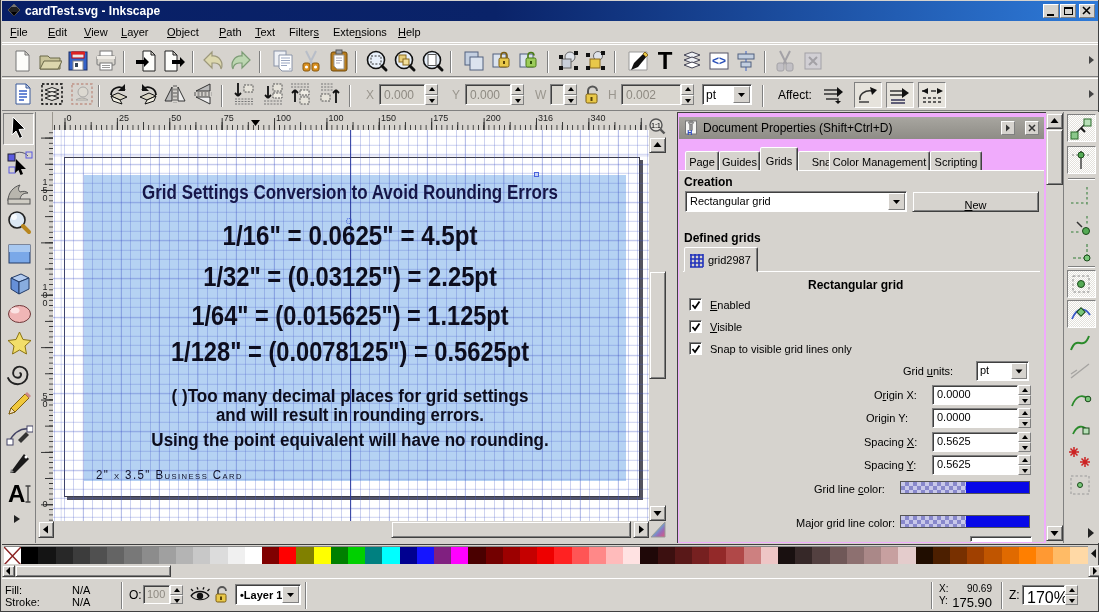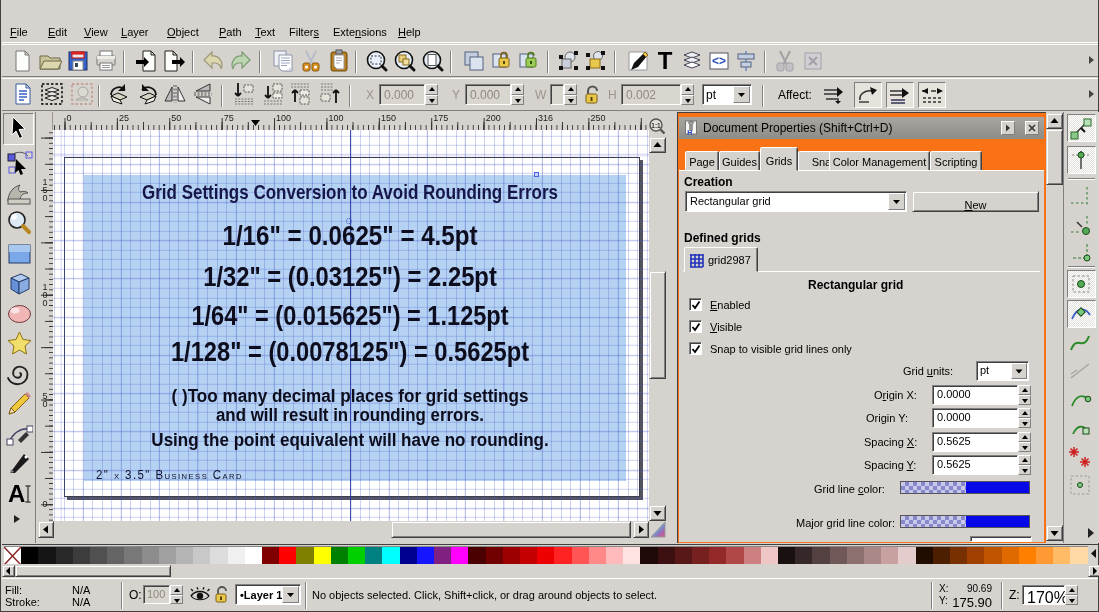--- a/index.html
+++ b/index.html
@@ -29,20 +29,39 @@
 .rv{position:absolute;left:4px;font-size:9px;line-height:8px;color:#222;text-align:center;width:8px}
 .ctxt{position:absolute;left:297px;transform:translateX(-50%);white-space:nowrap;font-weight:bold;color:#0d0d1d}
 .tab{position:absolute;background:#d6d3ce;border:1px solid;border-color:#fff #404040 transparent #fff;box-shadow:inset -1px 0 0 #808080;font-size:11px;text-align:center;padding-top:4px;height:20px;border-radius:2px 2px 0 0}
 .dlbl{position:absolute;font-size:11px;color:#000;white-space:nowrap}
 .snapbtn{position:absolute;left:3px;width:29px;height:28px}
 .snapbtn.prs{border:1px solid;border-color:#808080 #fff #fff #808080;background:#e3e1db;background-image:linear-gradient(45deg,#fff 25%,transparent 25%,transparent 75%,#fff 75%),linear-gradient(45deg,#fff 25%,transparent 25%,transparent 75%,#fff 75%);background-size:2px 2px;background-position:0 0,1px 1px}
 </style></head>
 <body>
 <div id="win">
 
+<div class="abs" id="titlebar" style="left:1px;top:1px;width:1096px;height:20px;background:linear-gradient(90deg,#081f66 0%,#0a2369 45%,#2e7ad8 100%)">
+ <svg class="abs" style="left:4px;top:2px" width="16" height="16" viewBox="0 0 16 16">
+        <path d="M8 1 L14 7 L8 13 L2 7 Z" fill="#222" stroke="#555"></path>
+        <path d="M8 1 L11 4 L5 4 Z" fill="#777"></path>
+        <path d="M8 13 L5 9 h6 Z" fill="#000"></path>
+      </svg>
+ <span class="abs" style="left:23px;top:3px;font-size:12px;font-weight:bold;color:#fff">cardTest.svg - Inkscape</span>
+ <div class="abs raised" style="left:1041px;top:3px;width:16px;height:14px;background:#d6d3ce">
+        <div class="abs" style="left:3px;top:9px;width:7px;height:2px;background:#000"></div>
+      </div>
+ <div class="abs raised" style="left:1058px;top:3px;width:16px;height:14px;background:#d6d3ce">
+        <div class="abs" style="left:3px;top:2px;width:9px;height:8px;border:1px solid #000;border-top:2px solid #000"></div>
+      </div>
+ <div class="abs raised" style="left:1077px;top:3px;width:16px;height:14px;background:#d6d3ce">
+        <svg width="14" height="12">
+          <path d="M3 2 L10 9 M10 2 L3 9" stroke="#000" stroke-width="1.6"></path>
+        </svg>
+      </div>
+</div>
 
 <div class="abs" id="menubar" style="left:1px;top:21px;width:1096px;height:22px;background:#d6d3ce;border-bottom:1px solid #fff">
  <span class="abs t11" style="left:8px;top:5px"><u>F</u>ile</span>
  <span class="abs t11" style="left:46px;top:5px"><u>E</u>dit</span>
  <span class="abs t11" style="left:82px;top:5px"><u>V</u>iew</span>
  <span class="abs t11" style="left:119px;top:5px"><u>L</u>ayer</span>
  <span class="abs t11" style="left:165px;top:5px"><u>O</u>bject</span>
  <span class="abs t11" style="left:217px;top:5px"><u>P</u>ath</span>
  <span class="abs t11" style="left:253px;top:5px"><u>T</u>ext</span>
  <span class="abs t11" style="left:287px;top:5px">Filter<u>s</u></span>
@@ -444,21 +463,21 @@
   <span class="rl" style="left:13.5px">0</span>
         <span class="rl" style="left:65.9px">25</span>
         <span class="rl" style="left:118.3px">50</span>
         <span class="rl" style="left:170.7px">75</span>
         <span class="rl" style="left:223.1px">100</span>
         <span class="rl" style="left:275.5px">100</span>
         <span class="rl" style="left:327.9px">150</span>
         <span class="rl" style="left:380.3px">175</span>
         <span class="rl" style="left:432.7px">200</span>
         <span class="rl" style="left:485.1px">316</span>
-        <span class="rl" style="left:537.5px">250</span>
+        <span class="rl" style="left:537.5px">340</span>
   <svg class="abs" style="left:198px;top:8px" width="10" height="7">
           <path d="M0 0 h9 l-4.5 6 z" fill="#000"></path>
         </svg>
  </div>
 
  <div class="abs" id="vruler" style="left:1px;top:18px;width:16px;height:391px;background:#d6d3ce;
    background-image:linear-gradient(#333 0 1px,transparent 1px),linear-gradient(#333 0 1px,transparent 1px),linear-gradient(#333 0 1px,transparent 1px);
    background-size:12px 52.4px,8px 26.2px,4px 5.24px;background-repeat:repeat-y;background-position:right 0px top 7.6px,right 0px top 7.6px,right 0px top 2.36px">
   <div class="rv" style="top:48px">1<br>5<br>0</div>
   <div class="rv" style="top:153px">1<br>0<br>0</div>
@@ -528,21 +547,21 @@
             <stop offset="0" stop-color="#3cb44b"></stop>
             <stop offset="0.35" stop-color="#4ec9e0"></stop>
             <stop offset="0.7" stop-color="#9a6ab8"></stop>
             <stop offset="1" stop-color="#e05a7a"></stop>
           </linearGradient>
         </defs>
         <path d="M2 16 L16 1 L16 16 Z" fill="url(#cmg)" stroke="#999"></path>
       </svg>
 </div>
 
-<div class="abs" id="dock" style="left:676px;top:112px;width:369px;height:431px;background:#f97316;border-left:1px solid #404040;border-top:1px solid #404040">
+<div class="abs" id="dock" style="left:676px;top:112px;width:369px;height:431px;background:#f0abfc;border-left:1px solid #404040;border-top:1px solid #404040">
  <div class="abs" style="left:1px;top:4px;width:365px;height:22px;background:linear-gradient(#a8a6a0,#8e8c86)">
   <svg class="abs" style="left:4px;top:3px" width="16" height="16" viewBox="0 0 16 16">
           <rect x="2.5" y="1" width="11" height="13" fill="#f6f6f4" stroke="#777"></rect>
           <path d="M5 3 a3.2 3.2 0 0 1 6 0 l-1.6 0.6 a1.6 1.6 0 0 0 -2.8 0 z" fill="#8f8f8f" stroke="#666" stroke-width="0.5"></path>
           <rect x="6.7" y="4" width="2.6" height="6.5" fill="#8f8f8f" stroke="#666" stroke-width="0.5"></rect>
           <text x="4.2" y="15" font-size="7" fill="#2a48c8" font-weight="bold">H</text>
         </svg>
   <span class="abs" style="left:24px;top:4px;font-size:12px;color:#000">Document Properties (Shift+Ctrl+D)</span>
   <div class="abs raised" style="left:322px;top:4px;width:14px;height:14px;background:#d6d3ce">
           <svg width="12" height="12">
@@ -874,21 +893,20 @@
       </svg>
  <div class="abs field" style="left:233px;top:5px;width:66px;height:21px">
   <span style="position:absolute;left:4px;top:4px;font-size:11px;font-weight:bold">•Layer 1</span>
   <div class="abs raised" style="right:1px;top:1px;width:17px;height:17px;background:#d6d3ce">
           <svg width="15" height="15">
             <path d="M4 6 l3.5 4 3.5-4 z" fill="#000"></path>
           </svg>
         </div>
  </div>
  <div class="abs" style="left:303px;top:3px;width:2px;height:27px;border-left:1px solid #808080;border-right:1px solid #fff"></div>
- <span class="abs t11" style="left:310px;top:10px">No objects selected. Click, Shift+click, or drag around objects to select.</span>
  <div class="abs" style="left:929px;top:3px;width:2px;height:27px;border-left:1px solid #808080;border-right:1px solid #fff"></div>
  <span class="abs" style="left:937px;top:4px;font-size:10px">X:</span>
       <span class="abs" style="left:990px;top:4px;font-size:10px;transform:translateX(-100%)">90.69</span>
  <span class="abs" style="left:937px;top:16px;font-size:10px">Y:</span>
       <span class="abs" style="left:990px;top:16px;font-size:13px;transform:translateX(-100%)">175.90</span>
  <div class="abs" style="left:999px;top:3px;width:2px;height:27px;border-left:1px solid #808080;border-right:1px solid #fff"></div>
  <span class="abs" style="left:1007px;top:9px;font-size:12px">Z:</span>
  <div class="abs field" style="left:1020px;top:6px;width:43px;height:20px">
         <span style="position:absolute;left:4px;top:3px;font-size:16px">170%</span>
       </div>

